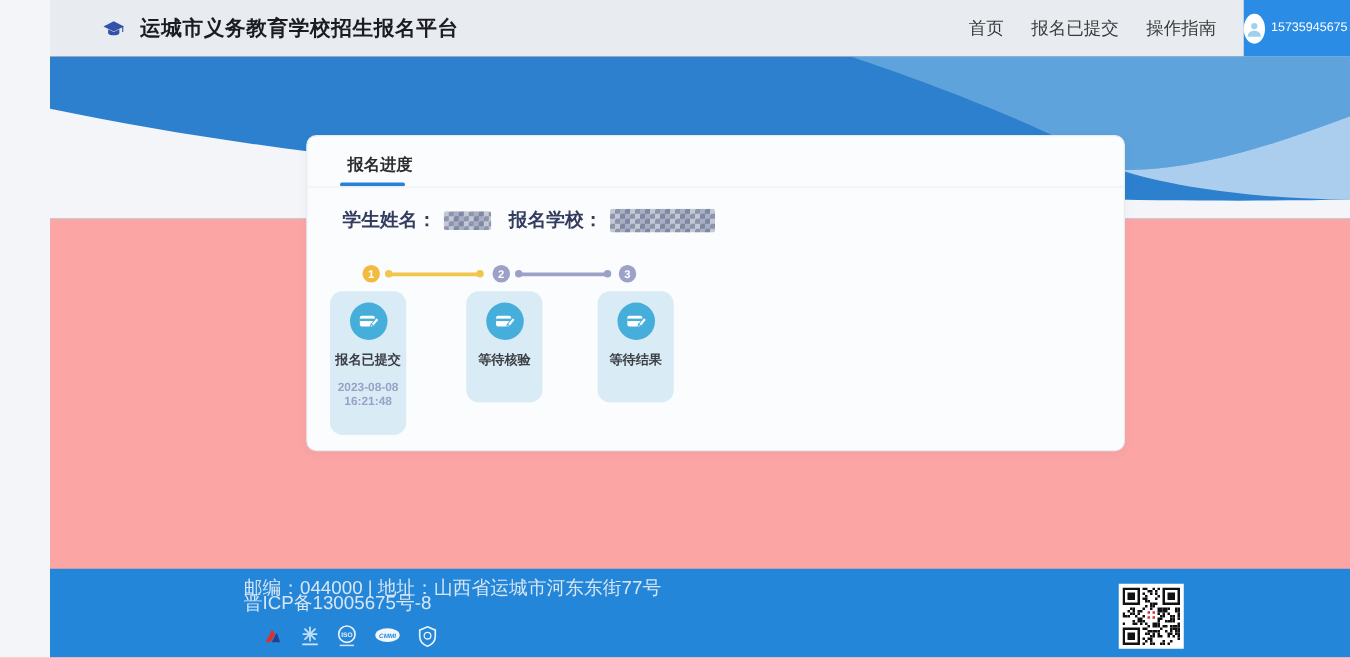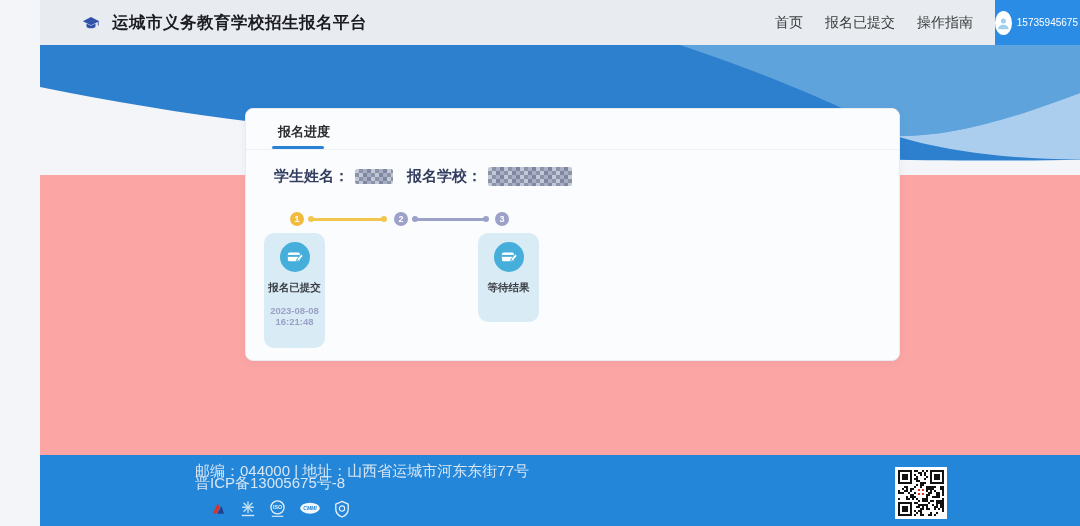--- a/index.html
+++ b/index.html
@@ -146,20 +146,33 @@
           </g>
         </svg>
       </div>
       <div class="step-label">报名已提交</div>
       <div class="step-time">
         <div>2023-08-08</div>
         <div>16:21:48</div>
       </div>
     </div>
 
+    <div class="step-card" style="left:127px; height:89px;">
+      <div class="icon-circle">
+        <svg width="18" height="18" viewBox="0 0 24 24">
+          <rect x="2.5" y="6" width="16" height="11.5" rx="2" fill="#ffffff"></rect>
+          <rect x="2.5" y="9.2" width="16" height="2.6" fill="#45aeda"></rect>
+          <g transform="rotate(40 17 14)">
+            <rect x="15.8" y="7.5" width="3.4" height="9" rx="0.7" fill="#ffffff" stroke="#45aeda" stroke-width="1"></rect>
+            <path d="M15.8 16.5 L17.5 19.8 L19.2 16.5 Z" fill="#ffffff" stroke="#45aeda" stroke-width="1"></path>
+          </g>
+        </svg>
+      </div>
+      <div class="step-label">等待核验</div>
+    </div>
 
     <div class="step-card" style="left:232px; height:89px;">
       <div class="icon-circle">
         <svg width="18" height="18" viewBox="0 0 24 24">
           <rect x="2.5" y="6" width="16" height="11.5" rx="2" fill="#ffffff"></rect>
           <rect x="2.5" y="9.2" width="16" height="2.6" fill="#45aeda"></rect>
           <g transform="rotate(40 17 14)">
             <rect x="15.8" y="7.5" width="3.4" height="9" rx="0.7" fill="#ffffff" stroke="#45aeda" stroke-width="1"></rect>
             <path d="M15.8 16.5 L17.5 19.8 L19.2 16.5 Z" fill="#ffffff" stroke="#45aeda" stroke-width="1"></path>
           </g>

